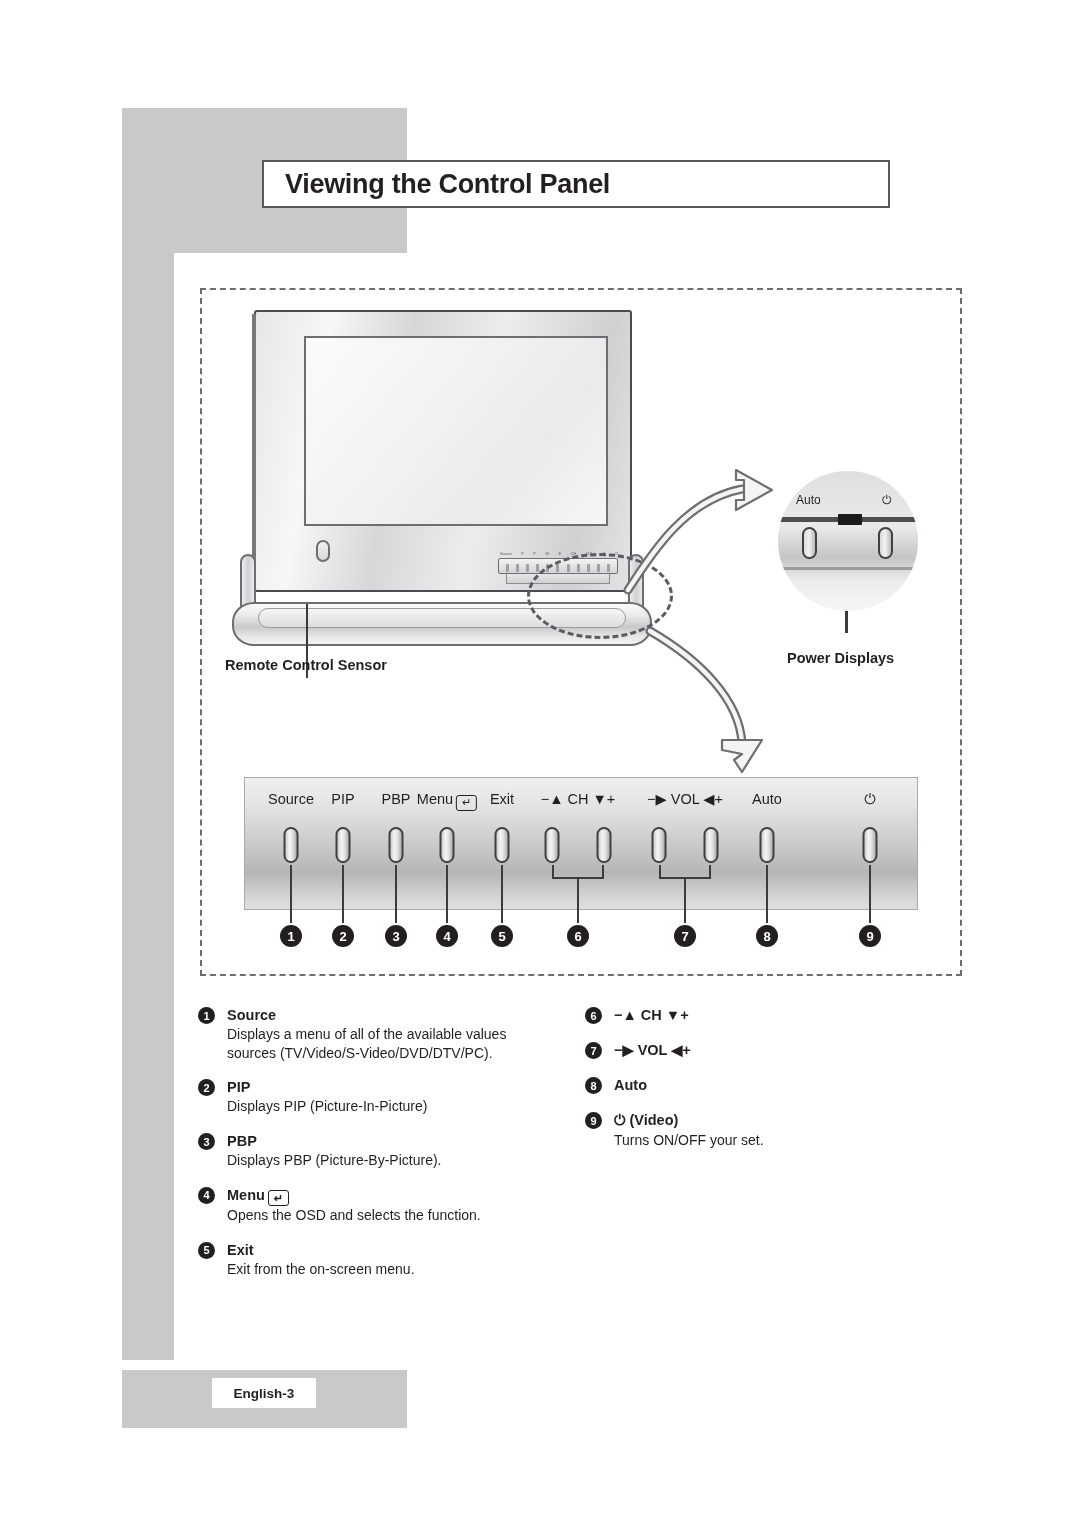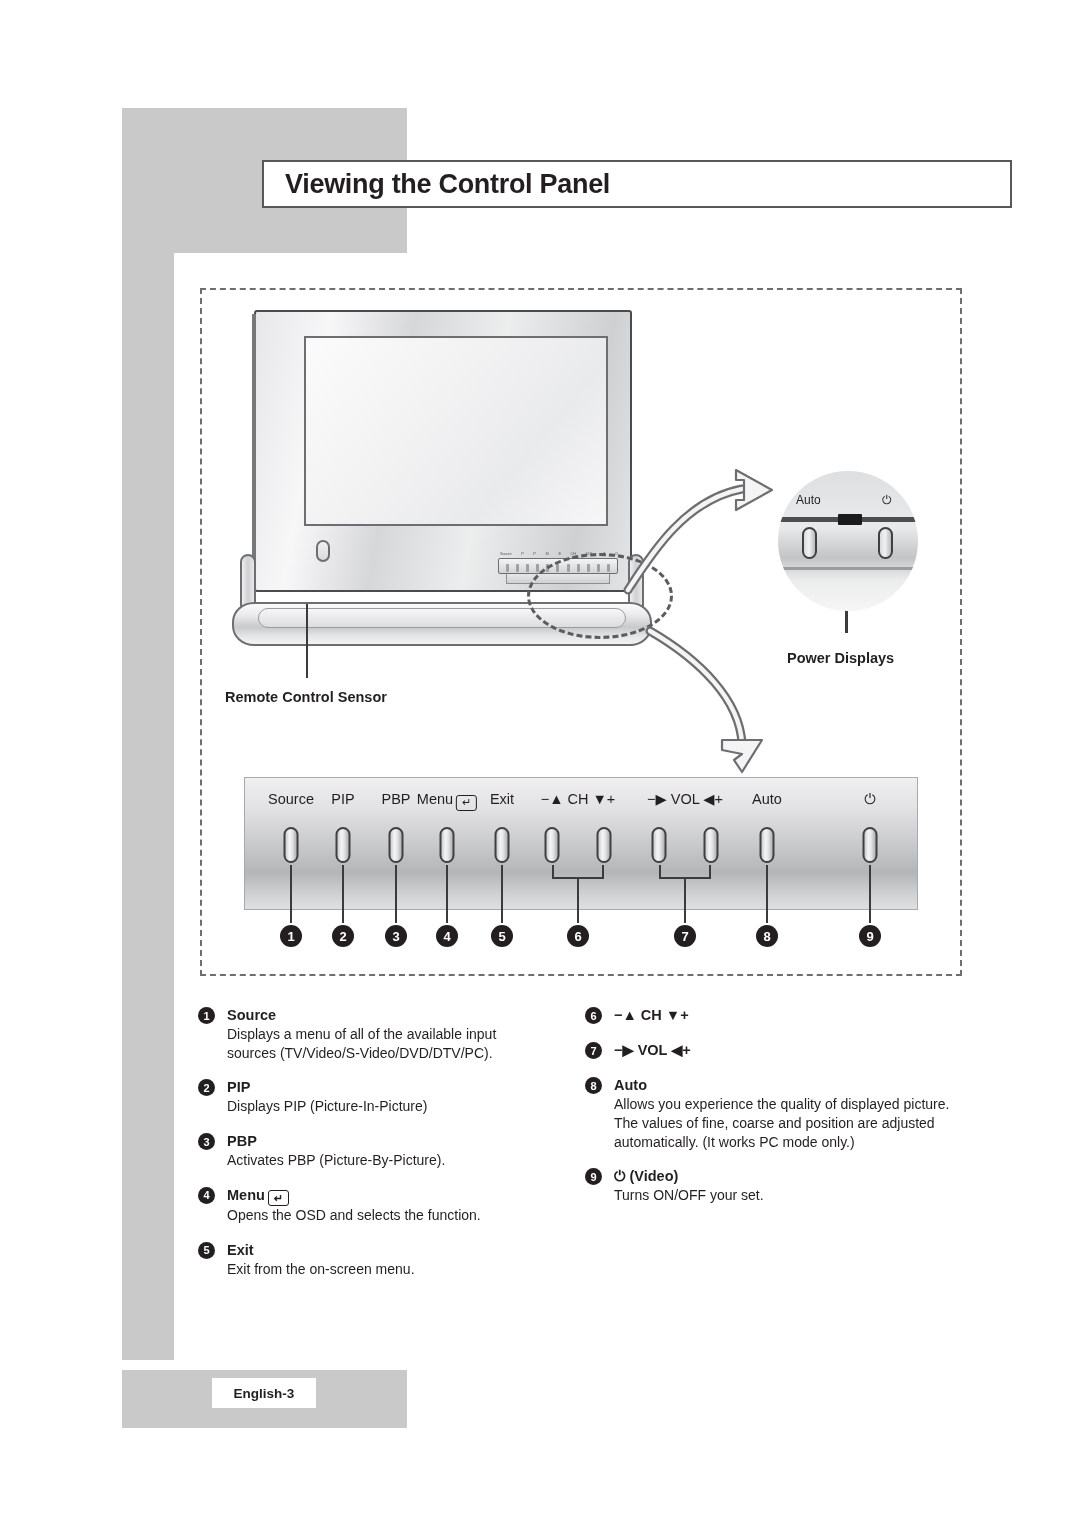--- a/index.html
+++ b/index.html
@@ -40,21 +40,21 @@
     width: 285px;
     height: 58px;
     background: #c9c9c9;
   }
 
   
   .title-bar {
     position: absolute;
     left: 262px;
     top: 160px;
-    width: 750px;
+    width: 628px;
     height: 48px;
     background: #ffffff;
     border: 2px solid #58585a;
     box-sizing: border-box;
     display: flex;
     align-items: center;
   }
   .title-text {
     font-size: 27px;
     font-weight: bold;
@@ -223,21 +223,21 @@
   .lead-rcs { left: 306px; top: 604px; width: 2px; height: 74px; }
   .lead-pi  { left: 845px; top: 533px; width: 3px; height: 100px; }
 
   .callout-label {
     position: absolute;
     font-size: 14.5px;
     font-weight: bold;
     color: #231f20;
     white-space: nowrap;
   }
-  .cl-rcs { left: 225px; top: 689px; }
+  .cl-rcs { left: 225px; top: 657px; }
   .cl-pi  { left: 787px; top: 650px; }
 
   
   .bubble {
     position: absolute;
     left: 778px;
     top: 471px;
     width: 140px;
     height: 140px;
     border-radius: 50%;
@@ -532,31 +532,31 @@
     <div class="num-line" style="left: 577px; top: 879px; height: 44px;"></div>
     <div class="num-badge" style="left: 578px; top: 925px;">6</div>
     <div class="num-line" style="left: 684px; top: 879px; height: 44px;"></div>
     <div class="num-badge" style="left: 685px; top: 925px;">7</div>
   </div>
 
 <div class="desc-col left" id="desc-left">
     <div class="desc-item">
       <div class="desc-badge">1</div>
       <div class="desc-head">Source</div>
-      <div class="desc-body">Displays a menu of all of the available input sources (TV/Video/S-Video/DVD/DTV/PC).</div>
+      <div class="desc-body">Displays a menu of all of the available values sources (TV/Video/S-Video/DVD/DTV/PC).</div>
     </div>
     <div class="desc-item">
       <div class="desc-badge">2</div>
       <div class="desc-head">PIP</div>
       <div class="desc-body">Displays PIP (Picture-In-Picture)</div>
     </div>
     <div class="desc-item">
       <div class="desc-badge">3</div>
       <div class="desc-head">PBP</div>
-      <div class="desc-body">Activates PBP (Picture-By-Picture).</div>
+      <div class="desc-body">Displays PBP (Picture-By-Picture).</div>
     </div>
     <div class="desc-item">
       <div class="desc-badge">4</div>
       <div class="desc-head">Menu<span class="key-box">↵</span></div>
       <div class="desc-body">Opens the OSD and selects the function.</div>
     </div>
     <div class="desc-item">
       <div class="desc-badge">5</div>
       <div class="desc-head">Exit</div>
       <div class="desc-body">Exit from the on-screen menu.</div>
@@ -567,21 +567,20 @@
       <div class="desc-badge">6</div>
       <div class="desc-head">−▲ CH ▼+</div>
     </div>
     <div class="desc-item">
       <div class="desc-badge">7</div>
       <div class="desc-head">−▶ VOL ◀+</div>
     </div>
     <div class="desc-item">
       <div class="desc-badge">8</div>
       <div class="desc-head">Auto</div>
-      <div class="desc-body">Allows you experience the quality of displayed picture. The values of fine, coarse and position are adjusted automatically. (It works PC mode only.)</div>
     </div>
     <div class="desc-item">
       <div class="desc-badge">9</div>
       <div class="desc-head">⏻ (Video)</div>
       <div class="desc-body">Turns ON/OFF your set.</div>
     </div>
   </div>
 
 <div class="footer-tag">English-3</div>
 

